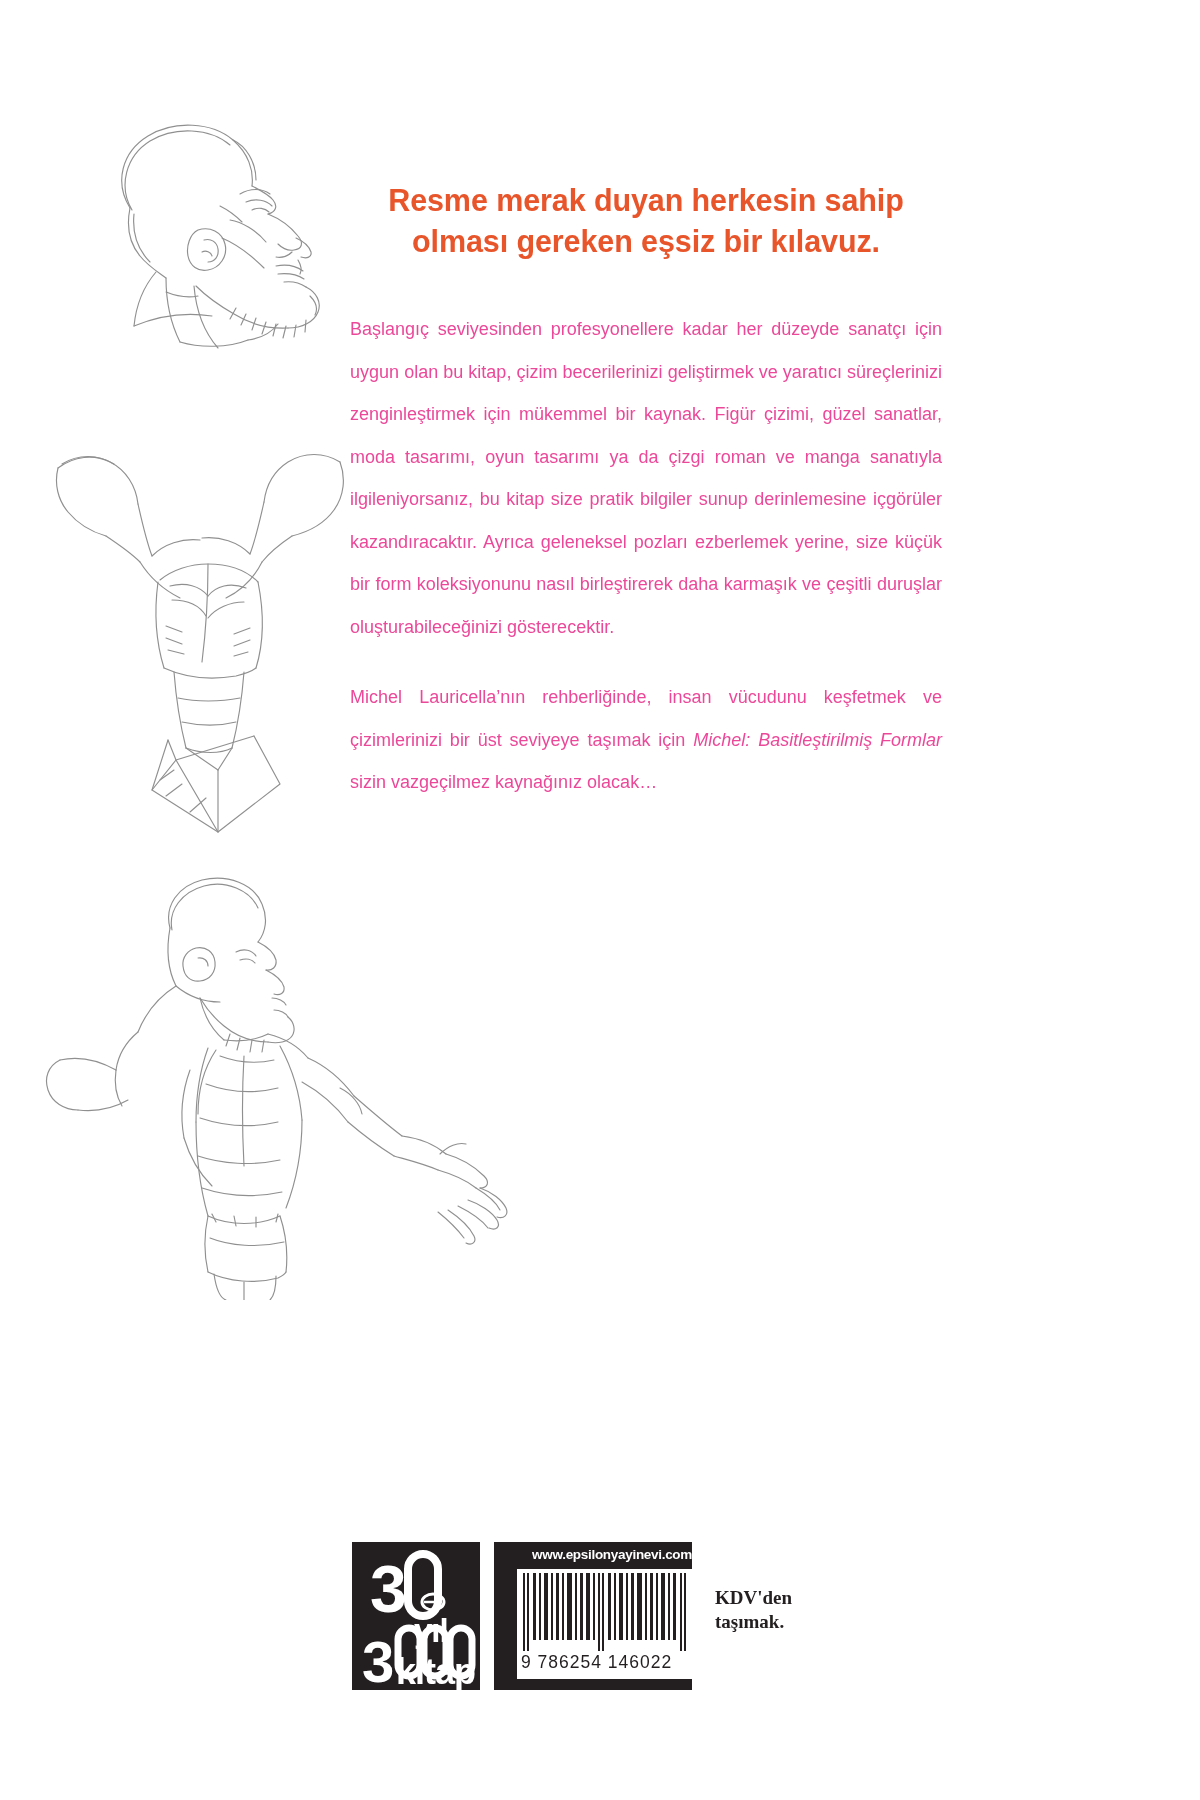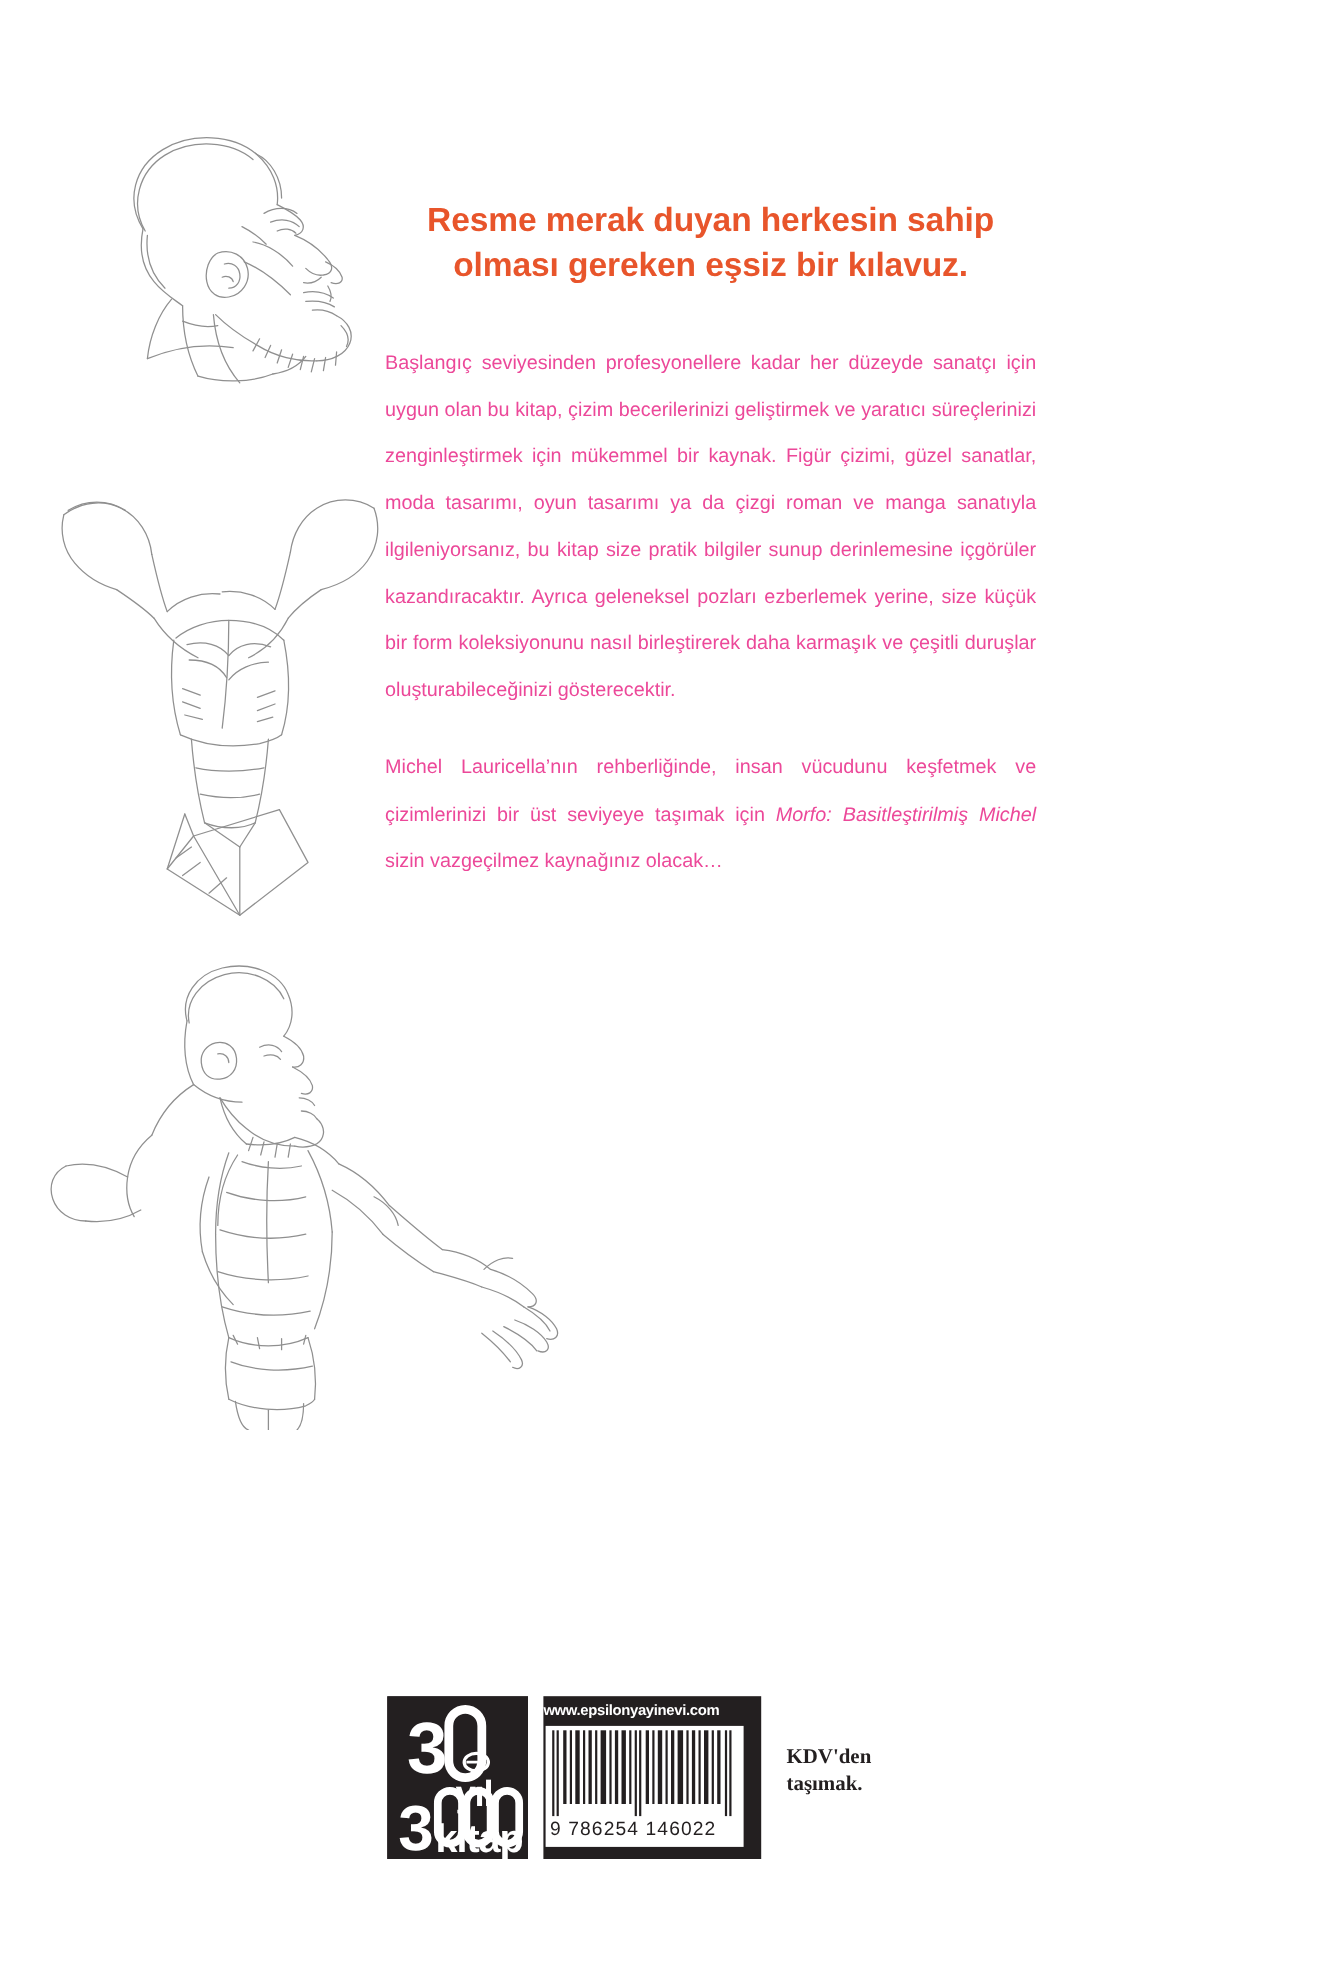--- a/index.html
+++ b/index.html
@@ -95,30 +95,30 @@
     top: 2px;
     width: 198px;
     height: 148px;
     background: #231f20;
   }
   .barcode-url {
     position: absolute;
     left: 0;
     top: 5px;
     width: 198px;
-    text-align: left;
+    text-align: right;
     color: #ffffff;
     font-size: 13.5px;
     font-weight: bold;
     letter-spacing: -0.3px;
     font-family: "Liberation Sans", sans-serif;
   }
   .barcode-white {
     position: absolute;
-    left: 2px;
+    left: 23px;
     top: 27px;
     width: 180px;
     height: 110px;
     background: #ffffff;
   }
   .bars {
     position: absolute;
     left: 6px;
     top: 4px;
     width: 168px;
@@ -374,21 +374,21 @@
       </g>
     </svg>
   </div>
 
   <div class="text-col">
 
     <h1 class="headline">Resme merak duyan herkesin sahip olması gereken eşsiz bir kılavuz.</h1>
 
     <p class="body-para">Başlangıç seviyesinden profesyonellere kadar her düzeyde sanatçı için uygun olan bu kitap, çizim becerilerinizi geliştirmek ve yaratıcı süreçlerinizi zenginleştirmek için mükemmel bir kaynak. Figür çizimi, güzel sanatlar, moda tasarımı, oyun tasarımı ya da çizgi roman ve manga sanatıyla ilgileniyorsanız, bu kitap size pratik bilgiler sunup derinlemesine içgörüler kazandıracaktır. Ayrıca geleneksel pozları ezberlemek yerine, size küçük bir form koleksiyonunu nasıl birleştirerek daha karmaşık ve çeşitli duruşlar oluşturabileceğinizi gösterecektir.</p>
 
-    <p class="body-para para-closing"><span>Michel Lauricella’nın rehberliğinde, insan vücudunu keşfetmek ve çizimlerinizi bir üst seviyeye taşımak için </span><em class="title-em">Morfo: Basitleştirilmiş Michel</em><span> sizin vazgeçilmez kaynağınız olacak…</span></p>
+    <p class="body-para para-closing"><span>Michel Lauricella’nın rehberliğinde, insan vücudunu keşfetmek ve çizimlerinizi bir üst seviyeye taşımak için </span><em class="title-em">Michel: Basitleştirilmiş Formlar</em><span> sizin vazgeçilmez kaynağınız olacak…</span></p>
   </div>
 
   <div class="footer">
 
     <div class="logo-box">
       <svg class="logo-svg" viewBox="0 0 128 148" width="128" height="148">
         <rect x="0" y="0" width="128" height="148" fill="#231f20"></rect>
         <g fill="#ffffff" font-family="Liberation Sans, sans-serif" font-weight="bold">
           <text x="18" y="70" font-size="66" letter-spacing="-3">3</text>
 

